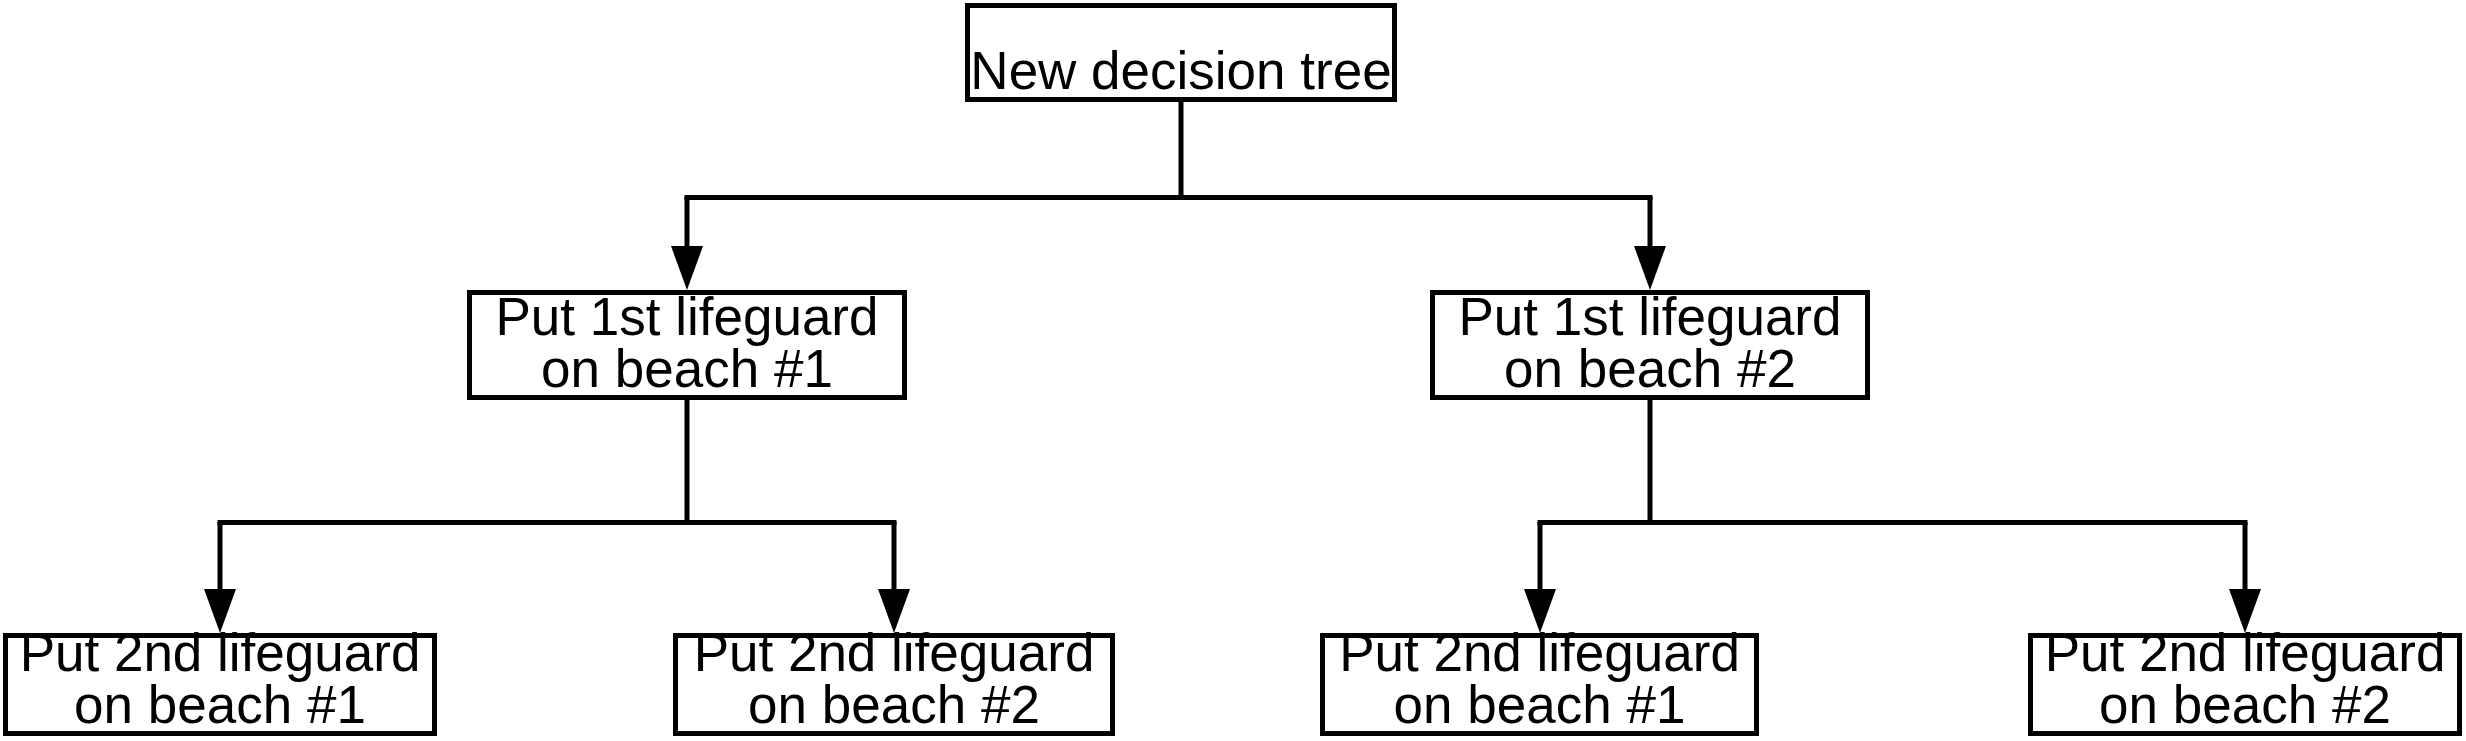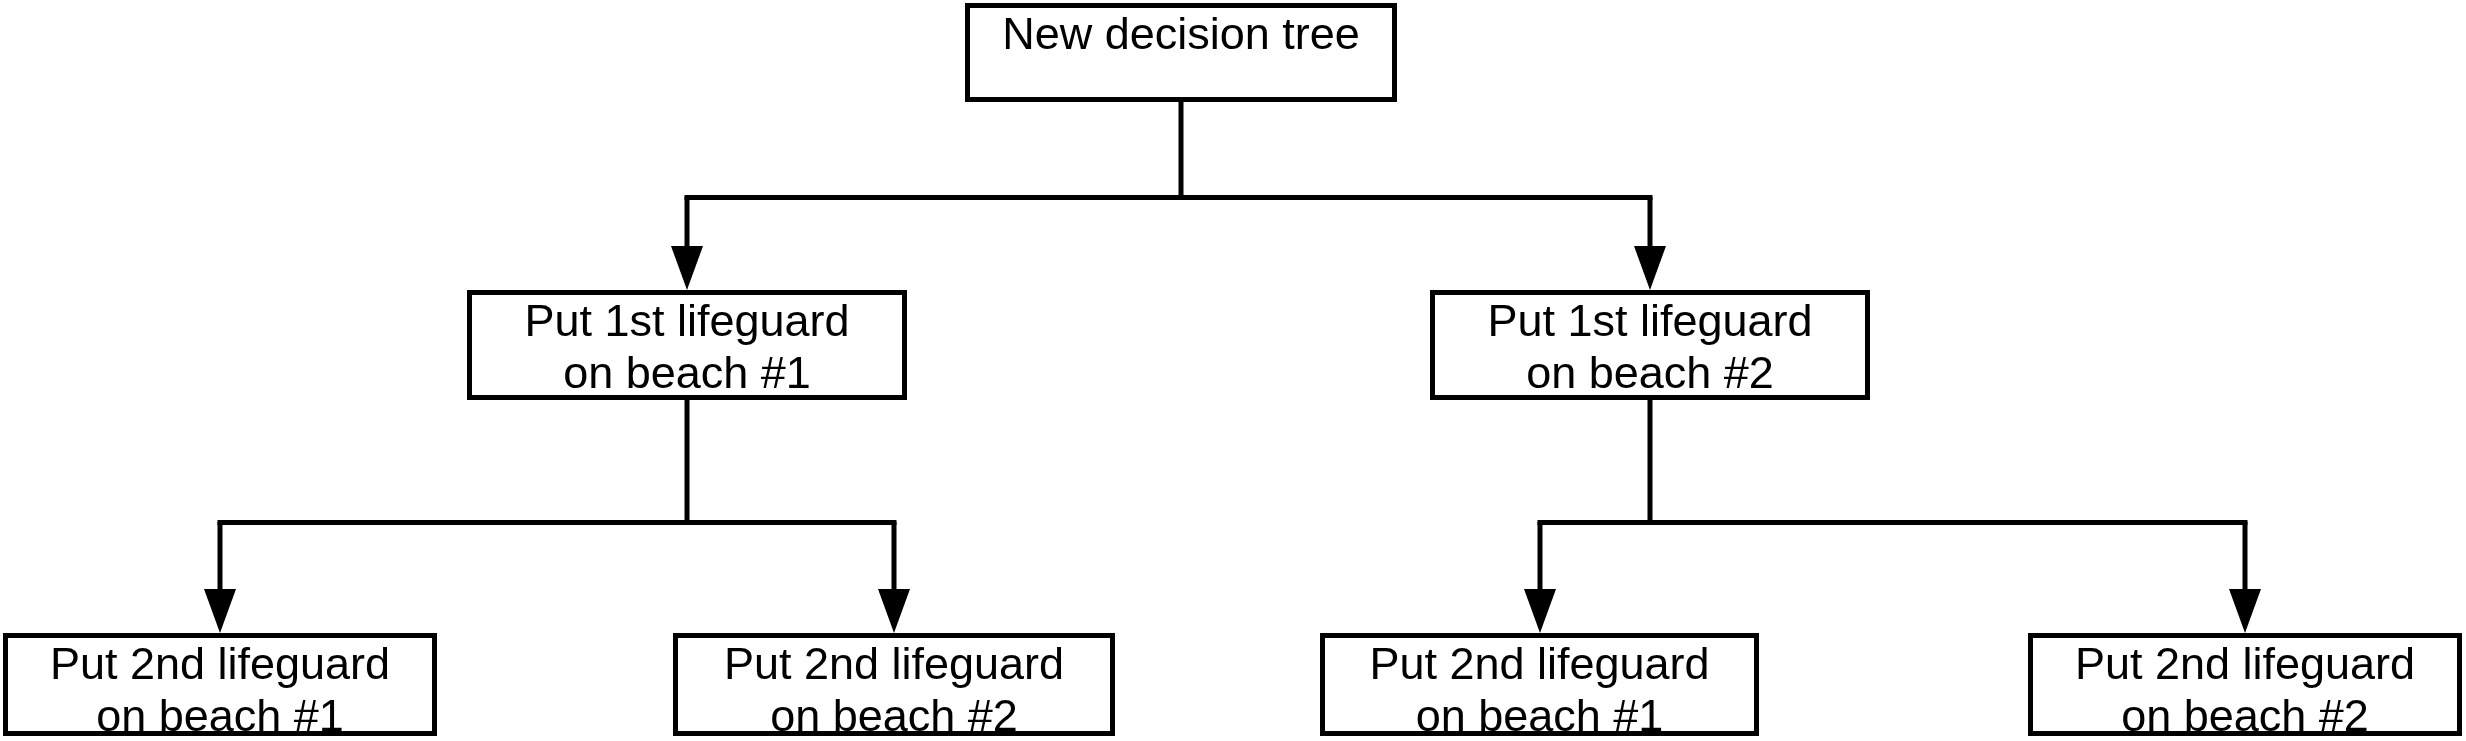--- a/index.html
+++ b/index.html
@@ -23,25 +23,25 @@
     width: 2466px;
     height: 741px;
     display: block;
   }
   .node {
     position: absolute;
     box-sizing: border-box;
     border: 5px solid #000000;
     background: #ffffff;
     display: flex;
-    align-items: flex-start;
+    align-items: flex-end;
     justify-content: center;
     text-align: center;
     color: #000000;
-    font-size: 45px;
+    font-size: 53px;
     line-height: 52px;
   }
   .node .label {
     white-space: pre-line;
   }
   
   .node-root     { left: 965px;  top: 3px;   width: 432px; height: 99px; }
   .node-l2-left  { left: 467px;  top: 290px; width: 440px; height: 110px; }
   .node-l2-right { left: 1430px; top: 290px; width: 440px; height: 110px; }
   .node-l3-1     { left: 3px;    top: 633px; width: 434px; height: 103px; }

